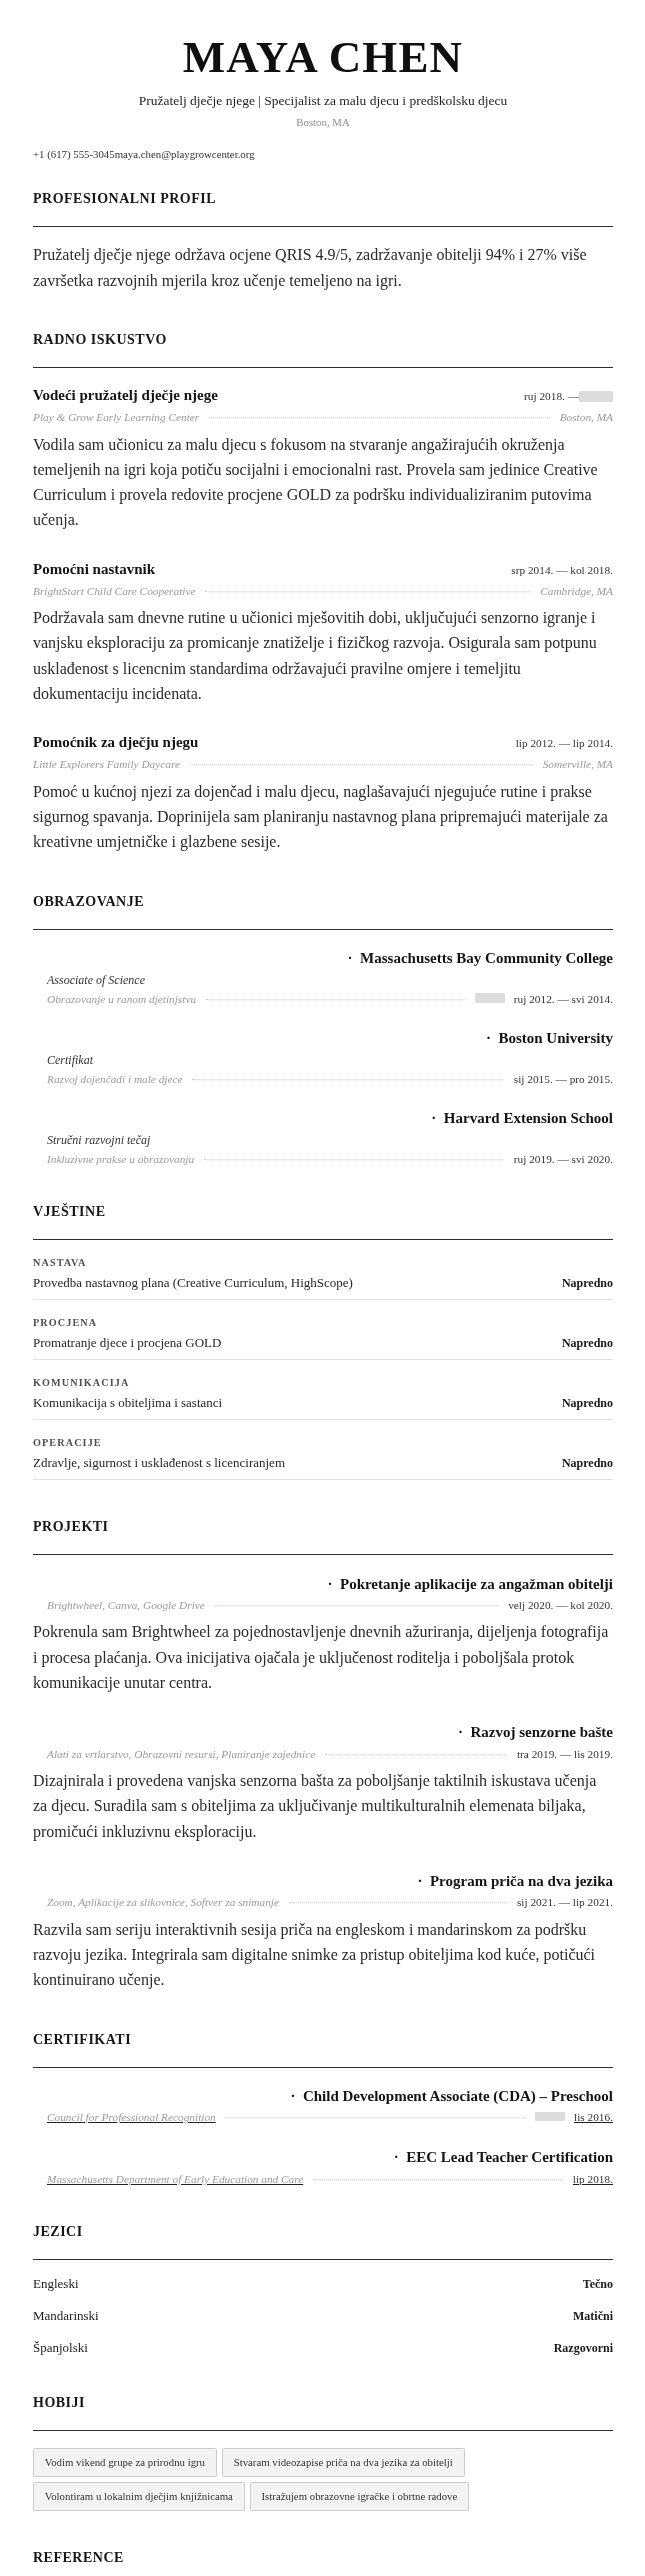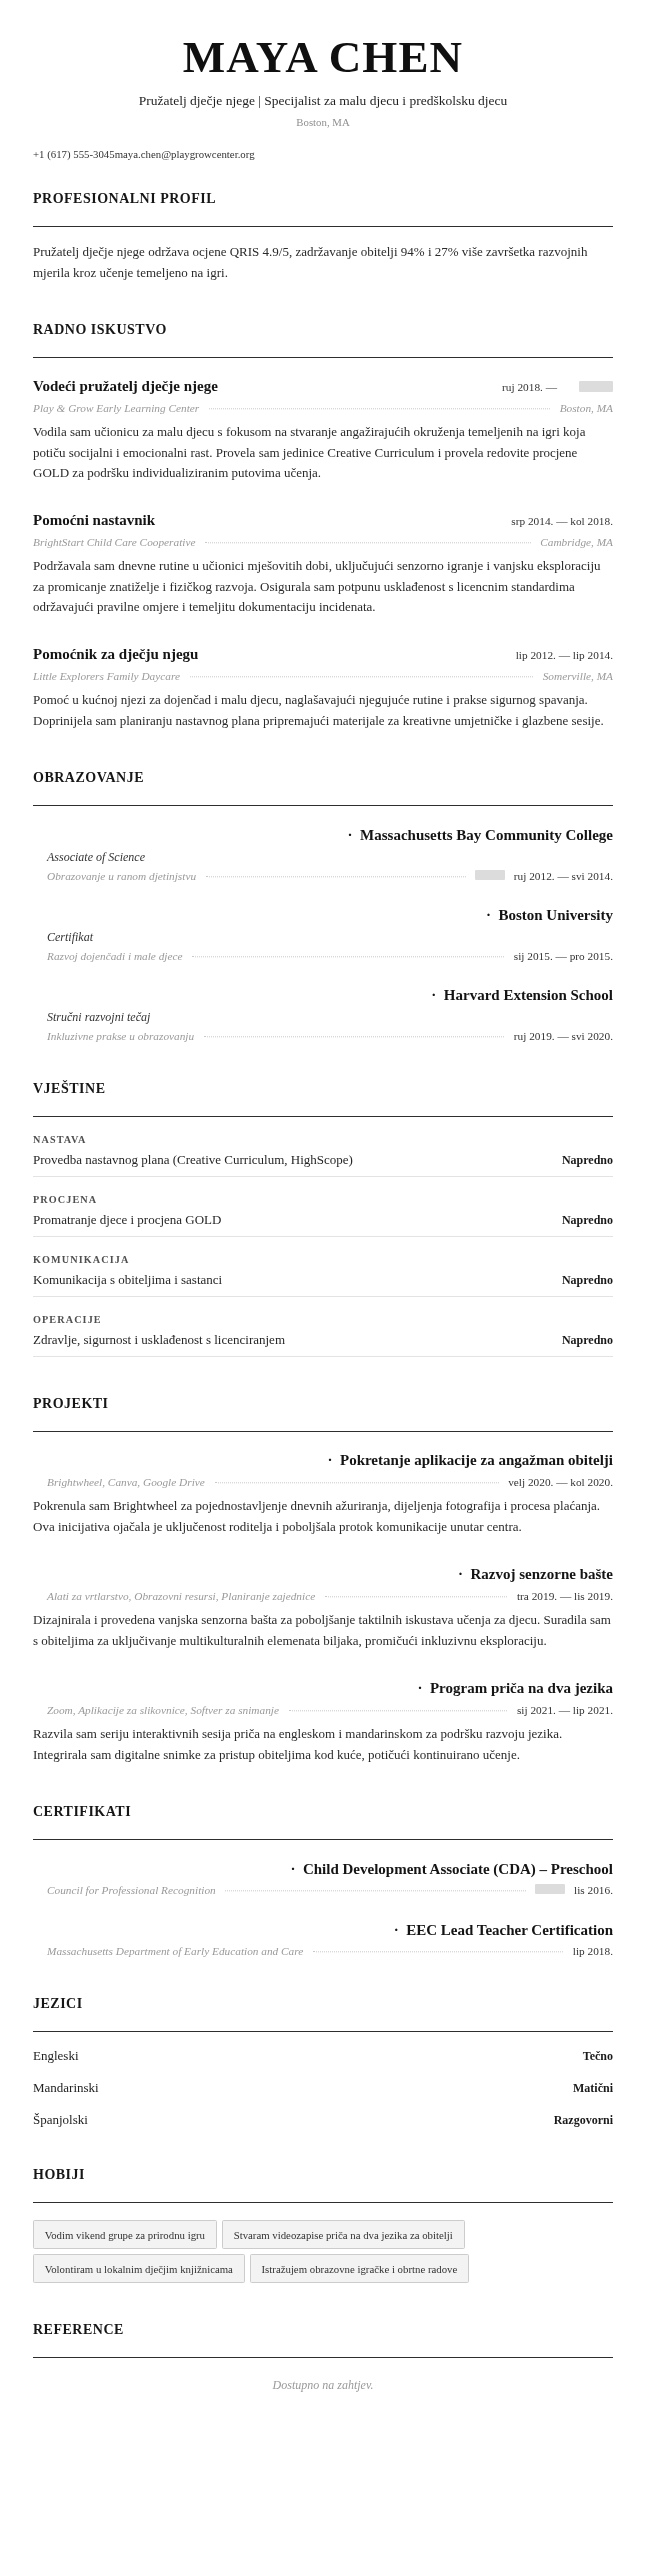--- a/index.html
+++ b/index.html
@@ -40,21 +40,21 @@
   .sec-title {
     font-size: 14px;
     font-weight: 700;
     letter-spacing: 0.5px;
     color: #161616;
     border-bottom: 1.1px solid #2e2e2e;
     padding-bottom: 19px;
   }
 
   p.body {
-    font-size: 13px;
+    font-size: 16px;
     line-height: 1.58;
     color: #2a2a2a;
   }
   .sec-content { margin-top: 15px; }
 
   .row { display: flex; align-items: baseline; }
   .head-row { justify-content: space-between; }
   h3.item-title { font-size: 15px; font-weight: 700; color: #141414; line-height: 1.3; text-align: right; }
   .bulleted::before { content: "·"; font-weight: 700; margin-right: 7.5px; }
   .date { font-size: 11.3px; color: #333333; white-space: nowrap; }
@@ -67,21 +67,21 @@
     transform: translateY(-2.7px);
   }
   .redact {
     display: inline-block;
     width: 34px;
     height: 10.8px;
     background: #dcdcdc;
     border-radius: 1.1px;
     flex: 0 0 auto;
   }
-  .date-wrap { display: inline-flex; align-items: center; gap: 22px; justify-content: space-between; }
+  .date-wrap { display: inline-flex; align-items: center; gap: 0; justify-content: space-between; }
 
   
   .job { margin-top: 18.3px; margin-bottom: 27px; }
   .job:last-child { margin-bottom: 0; }
   .sub-row { margin-top: 5.4px; }
   .job p.body { margin-top: 8.6px; }
 
   
   .edu { margin-top: 19.4px; margin-bottom: 24px; }
   .edu:last-child { margin-bottom: 0; }
@@ -97,21 +97,21 @@
 
   
   .project { margin-top: 19.4px; margin-bottom: 28px; }
   .project:last-child { margin-bottom: 0; }
   .project .sub-row { margin-left: 14px; margin-top: 4.8px; }
   .project p.body { margin-top: 8.6px; }
 
   
   .cert { margin-top: 19.4px; margin-bottom: 25px; }
   .cert:last-child { margin-bottom: 0; }
-  .cert .sub-row { margin-left: 14px; margin-top: 4.8px; }
+  .cert .sub-row { margin-left: 14px; margin-top: 4.8px; text-decoration: underline; }
   .cert .redact { margin-right: 8.6px; width: 30px; height: 9.7px; }
 
   
   .lang-row { display: flex; justify-content: space-between; align-items: baseline; font-size: 13px; color: #222222; margin-top: 16px; }
 
   
   .chips { display: flex; flex-wrap: wrap; gap: 5px; margin-top: 17px; }
   .chip {
     background: #f3f3f3;
     border: 0.5px solid #cccccc;

